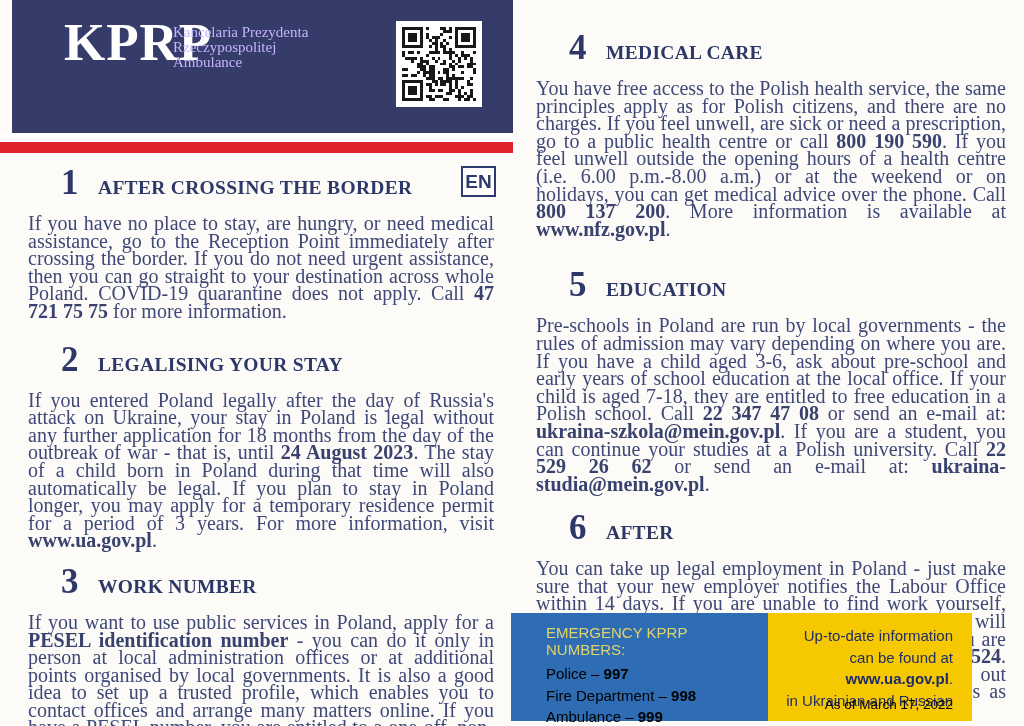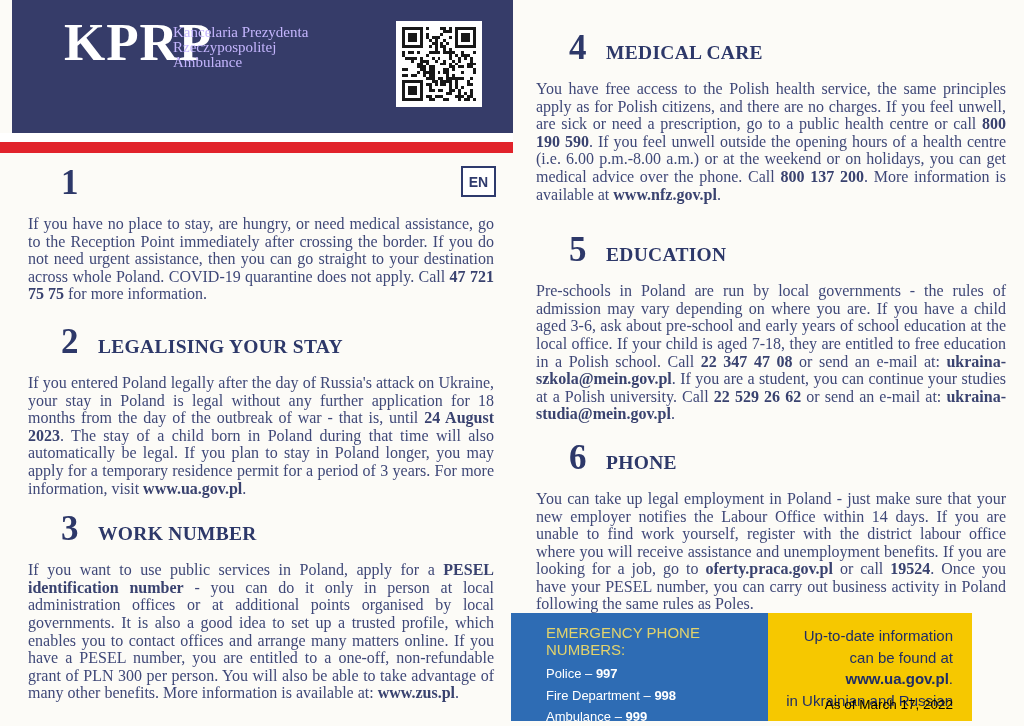--- a/index.html
+++ b/index.html
@@ -28,53 +28,53 @@
   .qr-wrap svg { display:block; width:74px; height:74px; }
 
   
   .stripe-white { position:absolute; left:0; top:133px; width:513px; height:9px; background:#ffffff; }
   .stripe-red   { position:absolute; left:0; top:142px; width:513px; height:11px; background:#e1232b; }
 
   
   .en-badge {
     position:absolute; left:461px; top:166px; width:31px; height:27px;
     border:2px solid #2e3a6d; background:#ffffff; color:#2e3a6d;
-    font-family:"Liberation Sans", sans-serif; font-weight:700; font-size:14px;
+    font-family:"Liberation Sans", sans-serif; font-weight:700; font-size:19px;
     display:flex; align-items:center; justify-content:center;
   }
 
   
   .col { position:absolute; }
   #col-left  { left:28px;  top:152px; width:466px; }
   #col-right { left:536px; top:0;     width:470px; }
 
   .sec-head { display:flex; align-items:baseline; padding-left:33px; color:#2d3869; }
   .sec-num  { font-size:35px; font-weight:700; line-height:36px; width:37px; flex:none; }
   .sec-title{ font-size:19.5px; font-weight:700; letter-spacing:0.3px;margin-top:12px; }
   .sec-body {
-    margin:14px 0 0 0; font-size:16px; line-height:17.6px;
+    margin:14px 0 0 0; font-size:20px; line-height:17.6px;
     color:#3f4878; text-align:justify;
   }
   .sec-body b { font-weight:700; color:#39426f; }
 
   #col-left  .sec:nth-child(1) { margin-top:13px; }
   #col-left  .sec:nth-child(2) { margin-top:21px; }
   #col-left  .sec:nth-child(3) { margin-top:14px; }
   #col-right .sec:nth-child(1) { margin-top:30px; }
   #col-right .sec:nth-child(2) { margin-top:29px; }
   #col-right .sec:nth-child(3) { margin-top:17px; }
 
   
   .em-box {
     position:absolute; left:511px; top:613px; width:257px; height:108px;
     background:#2e6cb4; box-sizing:border-box; padding:11px 8px 0 35px;
     font-family:"Liberation Sans", sans-serif;
   }
   .em-title { color:#e2d36c; font-size:15px; margin-bottom:5px; }
-  .em-item  { color:#ffffff; font-size:13px; line-height:21.5px; white-space:pre-wrap; }
+  .em-item  { color:#000000; font-size:15px; line-height:21.5px; white-space:pre-wrap; }
   .em-item b{ font-weight:700; }
 
   .info-box {
     position:absolute; left:768px; top:613px; width:204px; height:108px;
     background:#f6c800; box-sizing:border-box; padding:12px 19px 0 8px;
     text-align:right; font-family:"Liberation Sans", sans-serif; color:#1f2d66;
   }
   .info-line { font-size:15px; line-height:21.5px; }
   .info-line b { font-weight:700; }
   .date-note { position:absolute; right:19px; bottom:9px; font-size:13.5px; color:#000000; }
@@ -292,20 +292,21 @@
 
   <div class="stripe-white"></div>
   <div class="stripe-red"></div>
 
   <div class="en-badge">EN</div>
 
   <div class="col" id="col-left">
       <div class="sec">
         <div class="sec-head">
           <span class="sec-num">1</span>
+          <span class="sec-title">AFTER CROSSING THE BORDER</span>
         </div>
         <p class="sec-body">If you have no place to stay, are hungry, or need medical assistance, go to the Reception Point immediately after crossing the border. If you do not need urgent assistance, then you can go straight to your destination across whole Poland. COVID-19 quarantine does not apply. Call <b>47 721 75 75</b> for more information.</p>
       </div>
       <div class="sec">
         <div class="sec-head">
           <span class="sec-num">2</span>
           <span class="sec-title">LEGALISING YOUR STAY</span>
         </div>
         <p class="sec-body">If you entered Poland legally after the day of Russia's attack on Ukraine, your stay in Poland is legal without any further application for 18 months from the day of the outbreak of war - that is, until <b>24 August 2023</b>. The stay of a child born in Poland during that time will also automatically be legal. If you plan to stay in Poland longer, you may apply for a temporary residence permit for a period of 3 years. For more information, visit <b>www.ua.gov.pl</b>.</p>
       </div>
@@ -328,28 +329,28 @@
       <div class="sec">
         <div class="sec-head">
           <span class="sec-num">5</span>
           <span class="sec-title">EDUCATION</span>
         </div>
         <p class="sec-body">Pre-schools in Poland are run by local governments - the rules of admission may vary depending on where you are. If you have a child aged 3-6, ask about pre-school and early years of school education at the local office. If your child is aged 7-18, they are entitled to free education in a Polish school. Call <b>22 347 47 08</b> or send an e-mail at: <b>ukraina-szkola@mein.gov.pl</b>. If you are a student, you can continue your studies at a Polish university. Call <b>22 529 26 62</b> or send an e-mail at: <b>ukraina-studia@mein.gov.pl</b>.</p>
       </div>
       <div class="sec">
         <div class="sec-head">
           <span class="sec-num">6</span>
-          <span class="sec-title">PHONE</span>
+          <span class="sec-title">AFTER</span>
         </div>
         <p class="sec-body">You can take up legal employment in Poland - just make sure that your new employer notifies the Labour Office within 14 days. If you are unable to find work yourself, register with the district labour office where you will receive assistance and unemployment benefits. If you are looking for a job, go to <b>oferty.praca.gov.pl</b> or call <b>19524</b>. Once you have your PESEL number, you can carry out business activity in Poland following the same rules as Poles.</p>
       </div>
     </div>
 
   <div class="em-box">
-    <div class="em-title">EMERGENCY PHONE NUMBERS:</div>
+    <div class="em-title">EMERGENCY KPRP NUMBERS:</div>
     <div id="em-items">
         <div class="em-item">Police – <b>997</b></div>
         <div class="em-item">Fire Department – <b>998</b></div>
         <div class="em-item">Ambulance – <b>999</b></div>
       </div>
   </div>
 
   <div class="info-box">
     <div id="info-lines">
         <div class="info-line">Up-to-date information</div>

